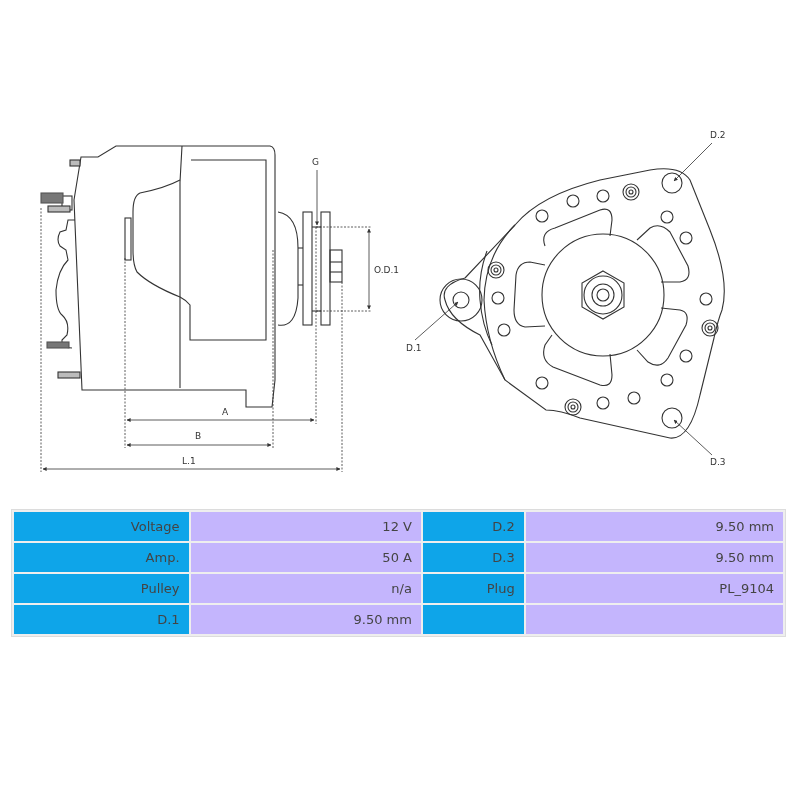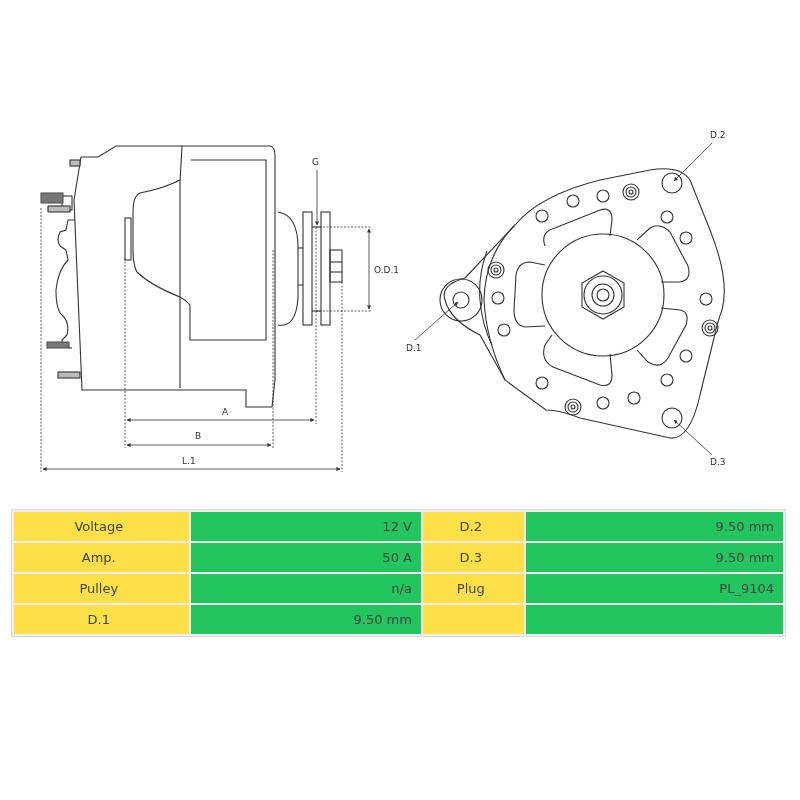--- a/index.html
+++ b/index.html
@@ -10,22 +10,22 @@
     .lbl { font-family: "DejaVu Sans", sans-serif; font-size: 9px; fill: #333; }
     .spec-table {
       position: absolute; left: 11px; top: 509px; width: 775px;
       border-collapse: separate; border-spacing: 2px;
       border: 1px solid #dcdcdc; background: #eeeeee;
     }
     .spec-table td {
       height: 29px; font-size: 13px; color: #444; text-align: right;
       padding: 0 9px 0 4px; box-sizing: border-box; white-space: nowrap;
     }
-    .spec-table td.k { background: #fde047; text-align: center; }
-    .spec-table td.v { background: #22c55e; }
+    .spec-table td.k { background: #0ea5e9; }
+    .spec-table td.v { background: #c4b5fd; }
     .c1 { width: 175px; } .c2 { width: 231px; } .c3 { width: 101px; } .c4 { width: 258px; }
   </style>
 </head>
 <body>
 
 <div class="drawing">
   <svg width="800" height="500" viewBox="0 0 800 500">
     <defs>
       <marker id="arr" viewBox="0 0 10 10" refX="9" refY="5" markerWidth="5" markerHeight="5" orient="auto-start-reverse">
         <path d="M0,0 L10,5 L0,10 z" fill="#333"></path>

